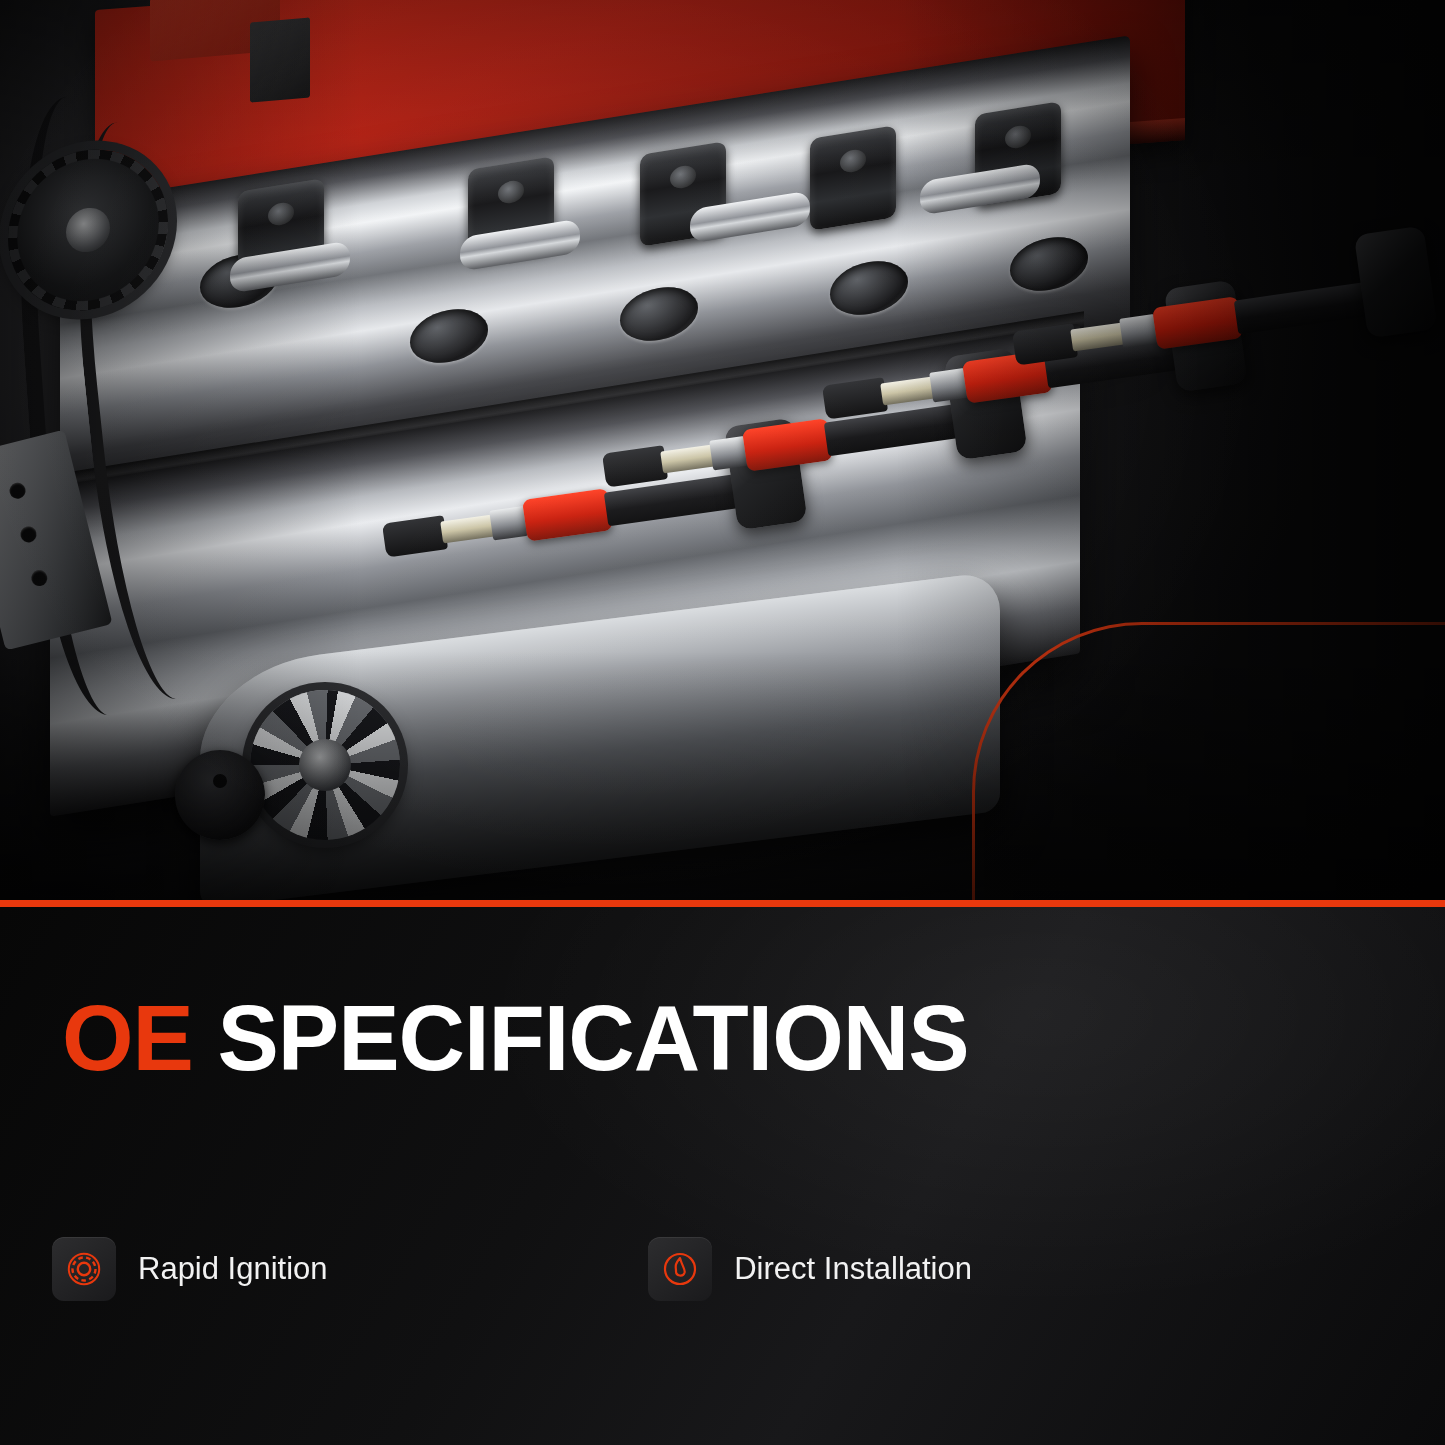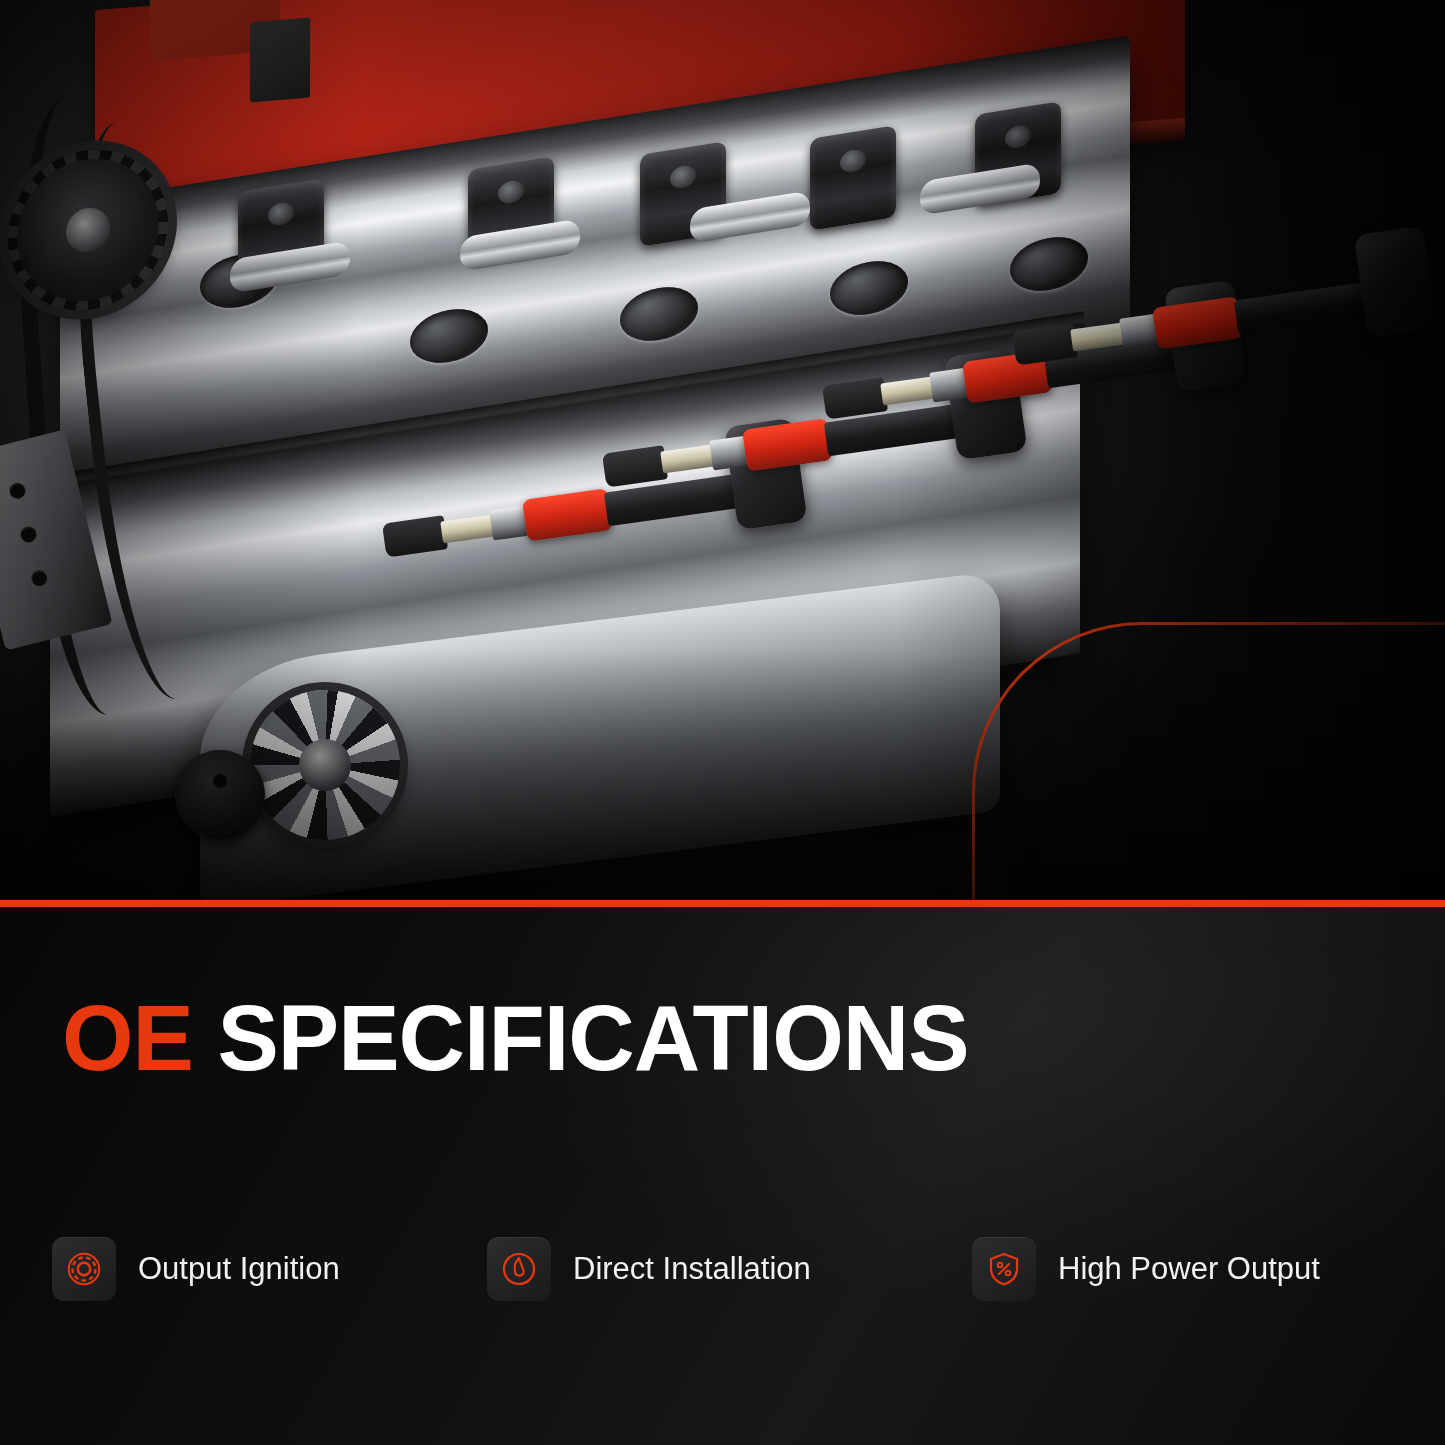--- a/index.html
+++ b/index.html
@@ -358,21 +358,21 @@
     width: 1350px;
     display: flex;
     align-items: center;
   }
   .feature {
     display: flex;
     align-items: center;
   }
   .feature + .feature { margin-left: 0; }
   .f1 { width: 435px; }
-  .f2 { width: 485px; }
+  .f2 { width: 485px; justify-content: flex-end; }
   .f3 { width: 430px; }
 
   .f-icon {
     width: 64px; height: 64px;
     flex: 0 0 64px;
     border-radius: 12px;
     background: linear-gradient(145deg, #2d2d2f, #1a1a1c);
     display: flex;
     align-items: center;
     justify-content: center;
@@ -486,42 +486,29 @@
       <div class="feature f1">
         <span class="f-icon">
           <svg width="40" height="40" viewBox="0 0 40 40" aria-hidden="true">
             <g fill="none" stroke="#e8380d" stroke-width="2.4">
               <circle cx="20" cy="20" r="6.2"></circle>
               <circle cx="20" cy="20" r="11.5" stroke-dasharray="4.6 3.4"></circle>
               <circle cx="20" cy="20" r="15.2" stroke-width="2"></circle>
             </g>
           </svg>
         </span>
-        <span class="f-label">Output Ignition</span>
+        <span class="f-label">Rapid Ignition</span>
       </div>
 
       <div class="feature f2">
         <span class="f-icon">
           <svg width="40" height="40" viewBox="0 0 40 40" aria-hidden="true">
             <circle cx="20" cy="20" r="15" fill="none" stroke="#e8380d" stroke-width="2.2"></circle>
             <path d="M20 9 C14 16 16 18 16 22 a4.4 4.4 0 0 0 8.6 1.5 C25.4 20 22 17 20 9 Z" fill="none" stroke="#e8380d" stroke-width="2.2" stroke-linejoin="round"></path>
           </svg>
         </span>
         <span class="f-label">Direct Installation</span>
       </div>
 
-      <div class="feature f3">
-        <span class="f-icon">
-          <svg width="40" height="40" viewBox="0 0 40 40" aria-hidden="true">
-            <path d="M20 5 L33 10 V20 C33 28 27 33 20 35.5 C13 33 7 28 7 20 V10 Z" fill="none" stroke="#e8380d" stroke-width="2.2" stroke-linejoin="round"></path>
-            <g stroke="#e8380d" stroke-width="2" fill="none">
-              <circle cx="16" cy="16" r="2.3"></circle>
-              <circle cx="24" cy="24" r="2.3"></circle>
-              <line x1="25" y1="15" x2="15" y2="25" stroke-linecap="round"></line>
-            </g>
-          </svg>
-        </span>
-        <span class="f-label">High Power Output</span>
-      </div>
 
     </div>
   </div>
 </div>
 
 </body></html>

